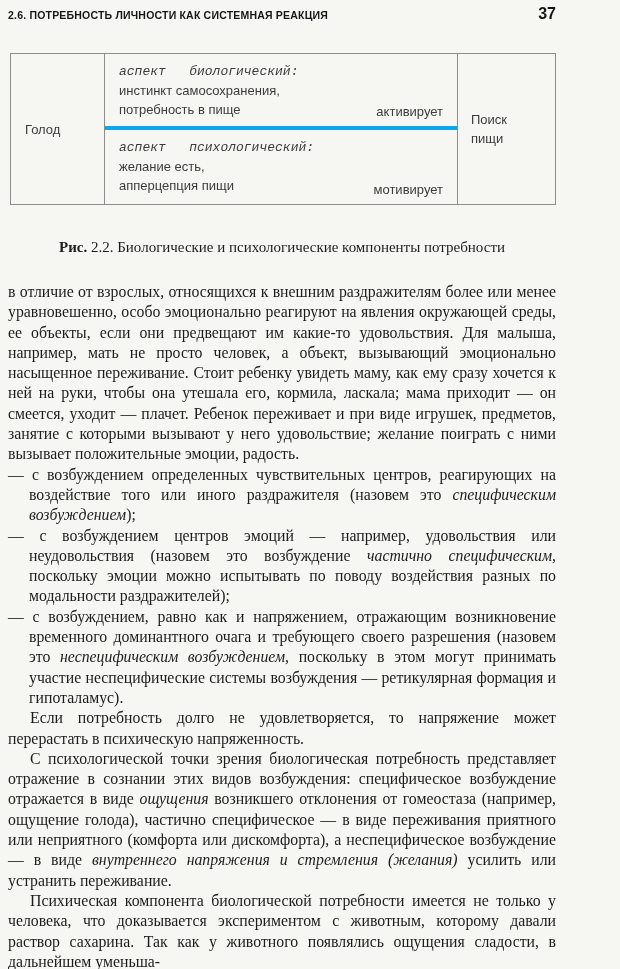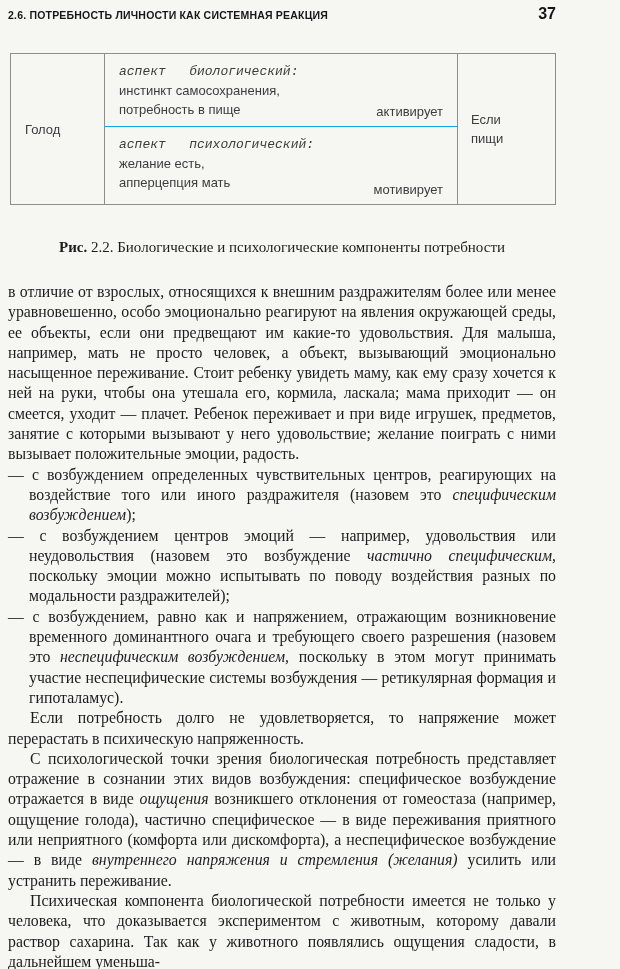--- a/index.html
+++ b/index.html
@@ -39,21 +39,21 @@
     display:flex; align-items:center;
     padding-left:14px;
   }
   .col-mid { flex:1; display:flex; flex-direction:column; min-width:0; }
   .mid-row {
     display:flex; justify-content:space-between;
     box-sizing:border-box;
     padding:8px 14px 6px 14px;
   }
   .mid-row.first { height:72px; }
-  .mid-row.second { flex:1; border-top:1px solid #0ea5e9; }
+  .mid-row.second { flex:1; border-top:4px solid #0ea5e9; }
   .mid-lines { line-height:19px; }
   .cell-title { font-style:italic; white-space:pre-wrap;font-family:Liberation Mono, monospace; }
   .action-label { align-self:flex-end; padding-bottom:1px; }
   .cell-result {
     width:98px; box-sizing:border-box;
     border-left:1px solid #8d8d8b;
     display:flex; flex-direction:column; justify-content:center;
     padding-left:13px;
     line-height:19px;
   }
@@ -95,27 +95,27 @@
           <div class="cell-title">аспект   биологический:</div>
           <div>инстинкт самосохранения,</div>
           <div>потребность в пище</div>
         </div>
         <div class="action-label">активирует</div>
       </div>
       <div class="mid-row second">
         <div class="mid-lines">
           <div class="cell-title">аспект   психологический:</div>
           <div>желание есть,</div>
-          <div>апперцепция мать</div>
+          <div>апперцепция пищи</div>
         </div>
         <div class="action-label">мотивирует</div>
       </div>
     </div>
     <div class="cell-result">
-      <div>Если</div>
+      <div>Поиск</div>
       <div>пищи</div>
     </div>
   </div>
 
   <div class="fig-caption">
     <b>Рис.</b><span> 2.2. Биологические и психологические компоненты потребности</span>
   </div>
 
   <div class="body-text">
       <p class="para plain"><span>в отличие от взрослых, относящихся к внешним раздражителям более или менее уравновешенно, особо эмоционально реагируют на явления окружающей среды, ее объекты, если они предвещают им какие-то удовольствия. Для малыша, например, мать не просто человек, а объект, вызывающий эмоционально насыщенное переживание. Стоит ребенку увидеть маму, как ему сразу хочется к ней на руки, чтобы она утешала его, кормила, ласкала; мама приходит — он смеется, уходит — плачет. Ребенок переживает и при виде игрушек, предметов, занятие с которыми вызывают у него удовольствие; желание поиграть с ними вызывает положительные эмоции, радость.</span></p>

